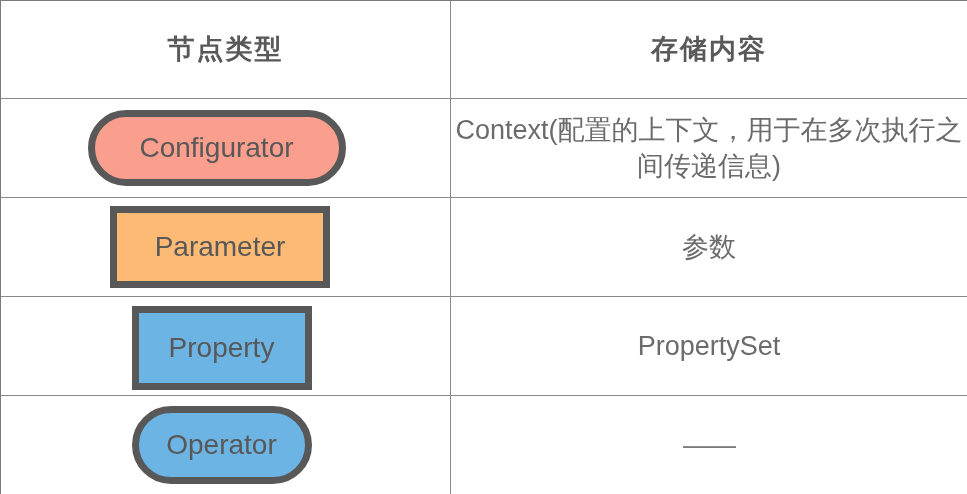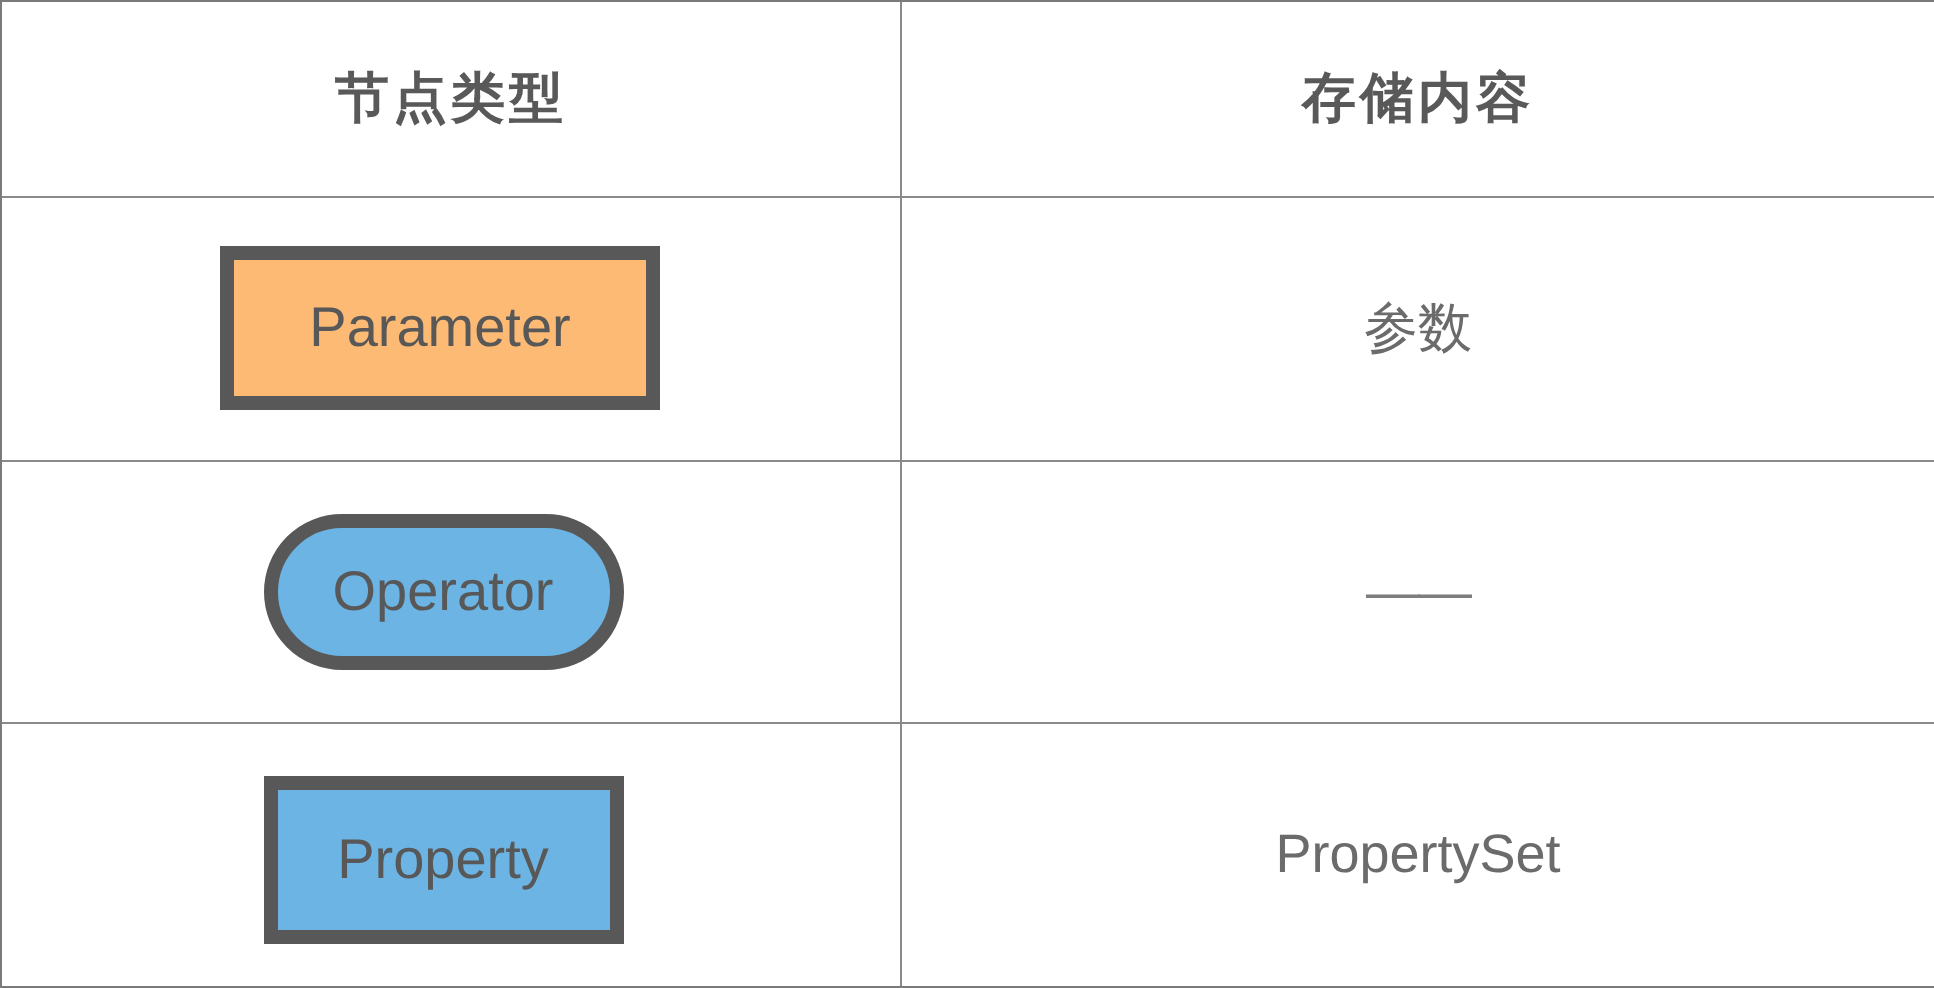--- a/index.html
+++ b/index.html
@@ -145,49 +145,59 @@
       <col class="col-right">
     </colgroup>
     <thead>
       <tr class="row-header">
         <th class="header-cell">节点类型</th>
         <th class="header-cell">存储内容</th>
       </tr>
     </thead>
     <tbody>
 
+      <tr class="row-data">
+        <td class="shape-cell">
+          <div class="shape-holder">
+            <div class="shape shape-configurator">Configurator</div>
+          </div>
+        </td>
+        <td class="desc-cell">
+          <span class="desc-text">Context(配置的上下文，用于在多次执行之间传递信息)</span>
+        </td>
+      </tr>
 
       <tr class="row-data">
         <td class="shape-cell">
           <div class="shape-holder">
             <div class="shape shape-parameter">Parameter</div>
           </div>
         </td>
         <td class="desc-cell">
           <span class="desc-text">参数</span>
         </td>
       </tr>
 
       <tr class="row-data">
         <td class="shape-cell">
           <div class="shape-holder">
+            <div class="shape shape-property">Property</div>
+          </div>
+        </td>
+        <td class="desc-cell">
+          <span class="desc-text">PropertySet</span>
+        </td>
+      </tr>
+
+      <tr class="row-data">
+        <td class="shape-cell">
+          <div class="shape-holder">
             <div class="shape shape-operator">Operator</div>
           </div>
         </td>
         <td class="desc-cell">
           <span class="desc-dash">——</span>
-        </td>
-      </tr>
-
-      <tr class="row-data">
-        <td class="shape-cell">
-          <div class="shape-holder">
-            <div class="shape shape-property">Property</div>
-          </div>
-        </td>
-        <td class="desc-cell">
-          <span class="desc-text">PropertySet</span>
         </td>
       </tr>
 
     </tbody>
   </table>
 </div>
 
 </body></html>

